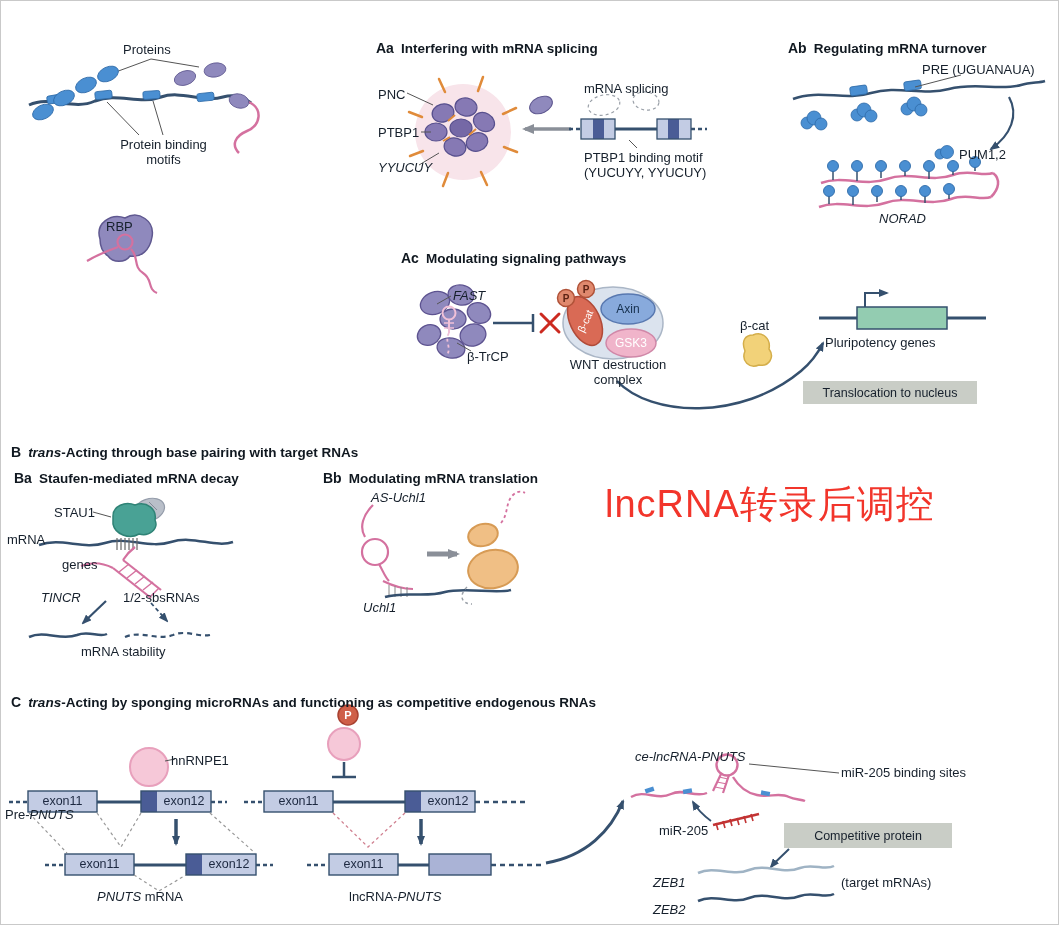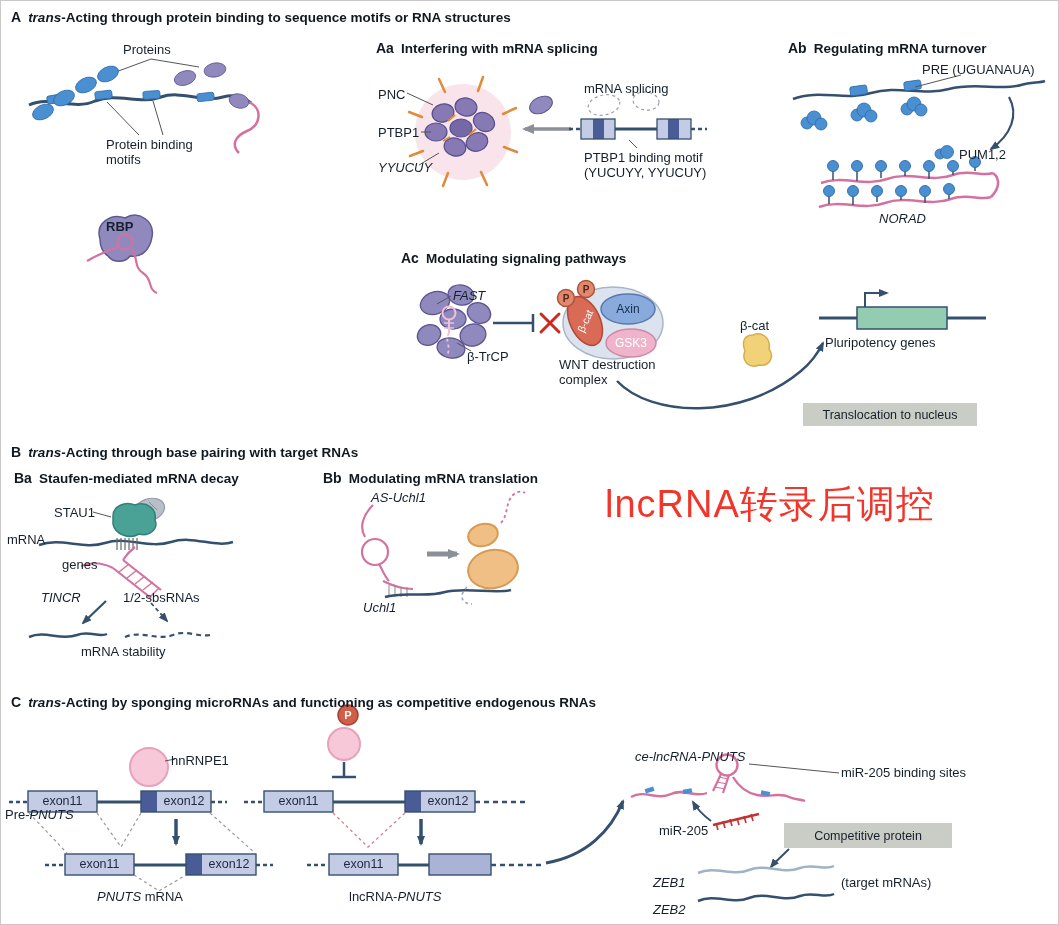--- a/index.html
+++ b/index.html
@@ -4,21 +4,21 @@
 <style>
   *{margin:0;padding:0;box-sizing:border-box}
   body{background:#e9e9e9;font-family:"Liberation Sans",sans-serif}
   #fig{position:relative;width:1059px;height:925px;background:#ffffff;border:1px solid #c9c9c9;overflow:hidden}
   svg.layer{position:absolute;left:0;top:0}
   svg text{font-family:"Liberation Sans",sans-serif}
   .lbl{position:absolute;font-size:13px;color:#16202c;white-space:nowrap;line-height:15px}
   .hdr{font-weight:bold;font-size:13.5px;color:#101820}
   .hdr .pl{margin-right:7px;font-size:14px}
   .it{font-style:italic}
-  .ctr{white-space:normal}
+  .ctr{text-align:center;white-space:normal}
   .graybox{position:absolute;background:#c9cdc6;color:#16202c;font-size:12.5px;display:flex;align-items:center;justify-content:center;white-space:nowrap}
   .exon-t{position:absolute;font-size:12.5px;color:#1c2840;text-align:center;line-height:21px;height:21px;white-space:nowrap}
   .wm{position:absolute;font-size:38px;color:#f2352b;white-space:nowrap;letter-spacing:1px}
 </style>
 </head>
 <body>
 
 <div id="fig">
 
 <svg class="layer" width="1059" height="925" viewBox="0 0 1059 925">
@@ -310,35 +310,34 @@
           <line x1="743" y1="815" x2="745" y2="822"></line>
           <line x1="750" y1="813" x2="752" y2="820"></line>
   </g>
   <path d="M710 820 C702 814 696 808 692 801" stroke="#35506e" stroke-width="1.8" fill="none" marker-end="url(#mN)"></path>
   <path d="M788 848 C780 856 774 861 770 866" stroke="#35506e" stroke-width="2" fill="none" marker-end="url(#mN)"></path>
   <path d="M697 872 C714 864 731 876 748 869 C765 862 782 874 799 867 C812 862 824 870 833 865" stroke="#9fb3c4" stroke-width="2.5" fill="none"></path>
   <path d="M697 900 C714 892 731 904 748 897 C765 890 782 902 799 895 C812 890 824 898 833 893" stroke="#35506e" stroke-width="2.5" fill="none"></path>
 </g>
 </svg>
 
-<div class="lbl hdr" style="left:10px;top:9px"><span class="pl">A</span><span class="it">trans</span><span>-Acting through protein binding to sequence motifs or RNA structures</span></div>
 <div class="lbl hdr" style="left:375px;top:40px"><span class="pl">Aa</span><span class="it"></span><span>Interfering with mRNA splicing</span></div>
 <div class="lbl hdr" style="left:787px;top:40px"><span class="pl">Ab</span><span class="it"></span><span>Regulating mRNA turnover</span></div>
 <div class="lbl hdr" style="left:400px;top:250px"><span class="pl">Ac</span><span class="it"></span><span>Modulating signaling pathways</span></div>
 <div class="lbl hdr" style="left:10px;top:444px"><span class="pl">B</span><span class="it">trans</span><span>-Acting through base pairing with target RNAs</span></div>
 <div class="lbl hdr" style="left:13px;top:470px"><span class="pl">Ba</span><span class="it"></span><span>Staufen-mediated mRNA decay</span></div>
 <div class="lbl hdr" style="left:322px;top:470px"><span class="pl">Bb</span><span class="it"></span><span>Modulating mRNA translation</span></div>
 <div class="lbl hdr" style="left:10px;top:694px"><span class="pl">C</span><span class="it">trans</span><span>-Acting by sponging microRNAs and functioning as competitive endogenous RNAs</span></div>
 
 <div class="lbl" style="left:122px;top:41px">Proteins</div>
 <div class="lbl ctr" style="left:105px;top:136px;width:115px">
       <span style="display:block">Protein binding</span>
       <span style="display:block">motifs</span>
     </div>
-<div class="lbl" style="left:105px;top:218px;font-weight:bold">RBP</div>
+<div class="lbl" style="left:105px;top:218px;font-weight:normal">RBP</div>
 
 <div class="lbl" style="left:377px;top:86px">PNC</div>
 <div class="lbl" style="left:377px;top:124px">PTBP1</div>
 <div class="lbl it" style="left:377px;top:159px">YYUCUY</div>
 <div class="lbl" style="left:583px;top:80px">mRNA splicing</div>
 <div class="lbl" style="left:583px;top:149px">
       <span style="display:block">PTBP1 binding motif</span>
       <span style="display:block">(YUCUYY, YYUCUY)</span>
     </div>
 
@@ -347,21 +346,21 @@
 <div class="lbl it" style="left:878px;top:210px">NORAD</div>
 
 <div class="lbl it" style="left:452px;top:287px">FAST</div>
 <div class="lbl" style="left:466px;top:348px">β-TrCP</div>
 <div class="lbl ctr" style="left:558px;top:356px;width:118px">
       <span style="display:block">WNT destruction</span>
       <span style="display:block">complex</span>
     </div>
 <div class="lbl" style="left:739px;top:317px">β-cat</div>
 <div class="lbl" style="left:824px;top:334px">Pluripotency genes</div>
-<div class="graybox" style="left:802px;top:402px;width:174px;height:23px">Translocation to nucleus</div>
+<div class="graybox" style="left:802px;top:380px;width:174px;height:23px">Translocation to nucleus</div>
 
 <div class="lbl" style="left:53px;top:504px">STAU1</div>
 <div class="lbl" style="left:6px;top:531px">mRNA</div>
 <div class="lbl" style="left:61px;top:556px">genes</div>
 <div class="lbl it" style="left:40px;top:589px">TINCR</div>
 <div class="lbl" style="left:122px;top:589px">1/2-sbsRNAs</div>
 <div class="lbl" style="left:80px;top:643px">mRNA stability</div>
 
 <div class="lbl it" style="left:370px;top:489px">AS-Uchl1</div>
 <div class="lbl it" style="left:362px;top:599px">Uchl1</div>

